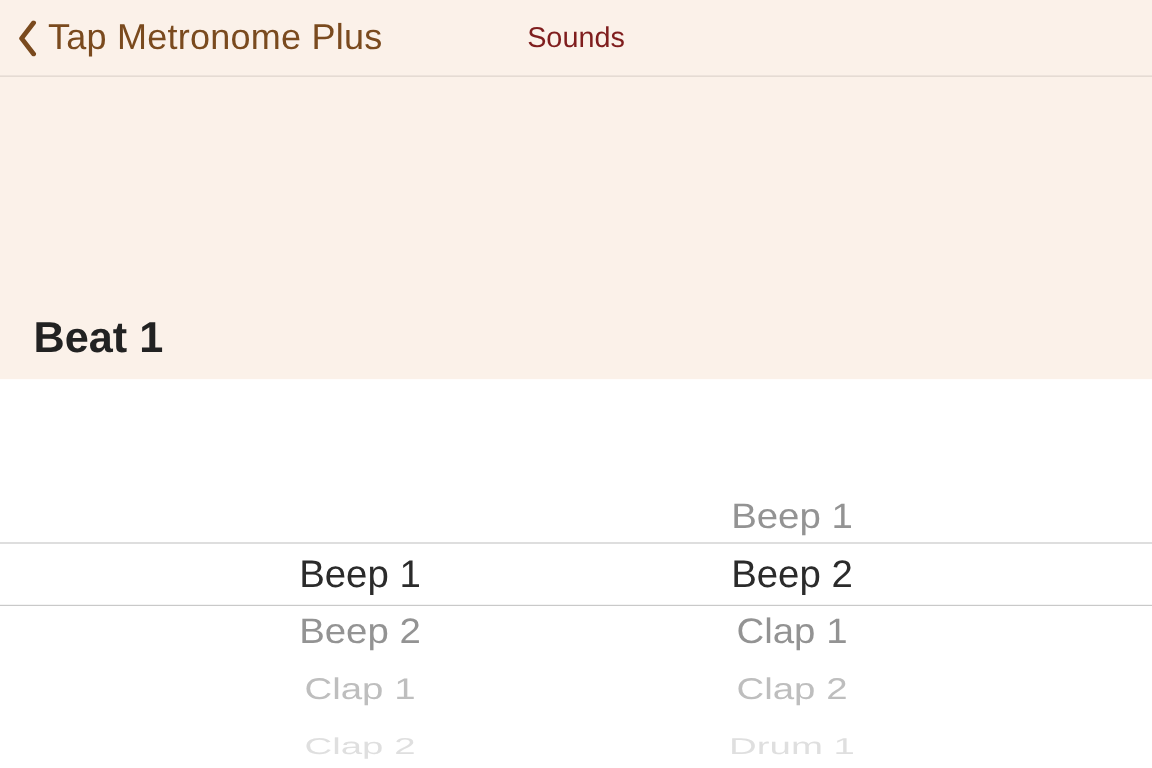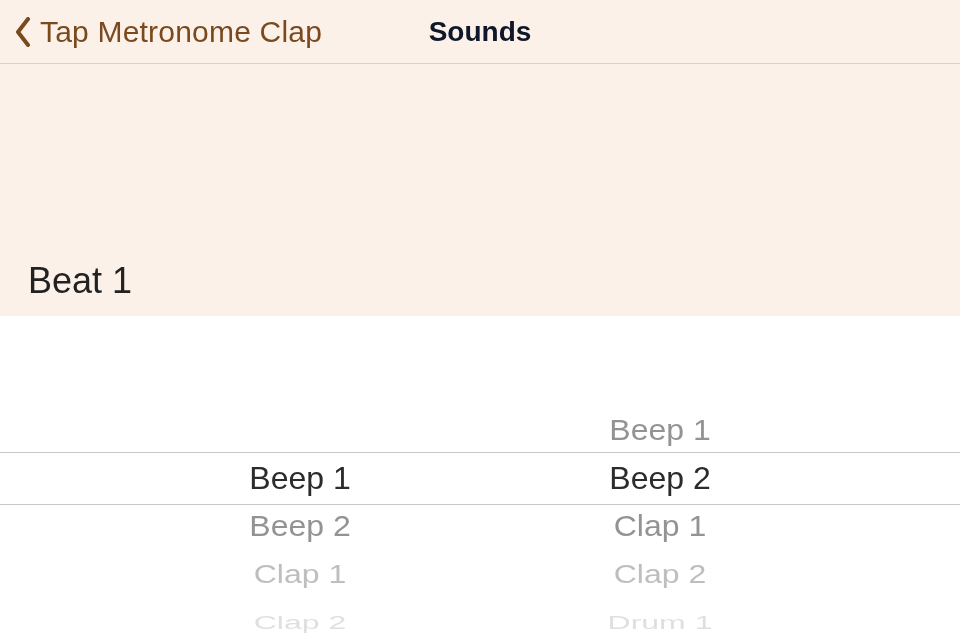--- a/index.html
+++ b/index.html
@@ -28,41 +28,41 @@
   .back-text {
     font-size: 30px;
     font-weight: 500;
     color: #7a4a1e;
     letter-spacing: 0.2px;
   }
   .title {
     position: absolute;
     left: 50%;
     transform: translateX(-50%);
-    font-size: 28px;
-    font-weight: 700;
-    color: #0f172a;
+    font-size: 24px;
+    font-weight: 400;
+    color: #7f1d1d;
   }
   .subhead-area {
     height: 252px;
     background: #fbf1e9;
     position: relative;
   }
   .subhead-row {
     position: absolute;
     left: 0; right: 0;
     bottom: 14px;
     display: flex;
     justify-content: space-between;
     align-items: baseline;
     padding: 0 28px;
   }
   .subhead-left, .subhead-right {
     font-size: 36px;
-    font-weight: 400;
+    font-weight: 700;
     color: #222;
     text-align: center;
   }
   .picker-area {
     background: #ffffff;
     height: 324px;
     position: relative;
     overflow: hidden;
   }
   .picker-columns {
@@ -99,21 +99,21 @@
   }
 </style>
 </head>
 <body>
 
 <div class="navbar">
   <div class="back-wrap">
     <svg class="back-chevron" viewBox="0 0 18 30">
       <polyline points="14,2 4,15 14,28" fill="none" stroke="#7a4a1e" stroke-width="4" stroke-linecap="round" stroke-linejoin="round"></polyline>
     </svg>
-    <span class="back-text">Tap Metronome Clap</span>
+    <span class="back-text">Tap Metronome Plus</span>
   </div>
   <div class="title">Sounds</div>
 </div>
 
 <div class="subhead-area">
   <div class="subhead-row">
     <div class="subhead-left">Beat 1</div>
   </div>
 </div>
 

